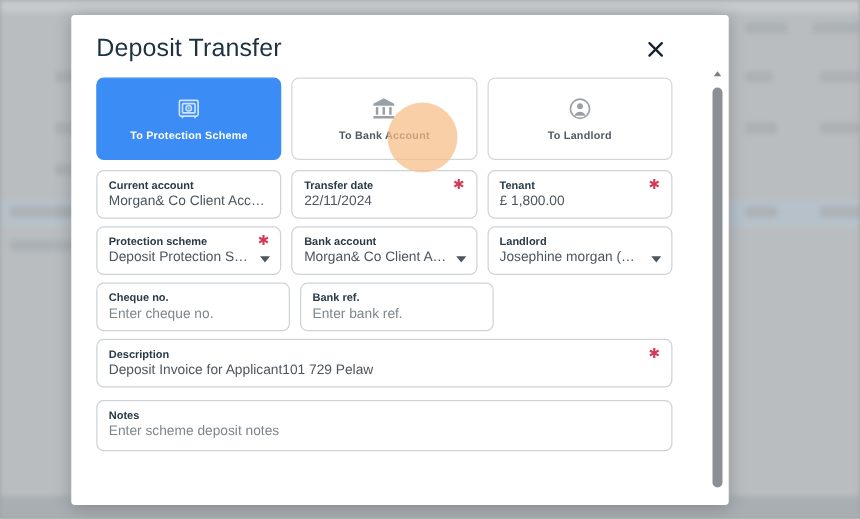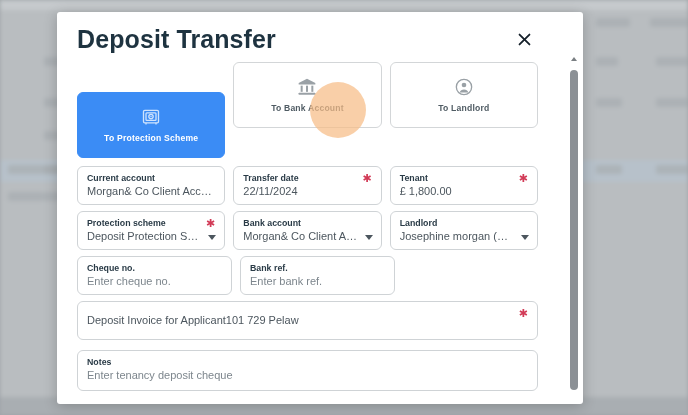--- a/index.html
+++ b/index.html
@@ -38,42 +38,42 @@
   .modal-inner {
     position: absolute; left: 0; top: 0; width: 526px; height: 392px;
     padding: 0 18px 0 20px;
   }
 
   .modal-header {
     height: 48px; display: flex; align-items: center;
     justify-content: space-between; padding-top: 6px;
   }
   .modal-title {
-    font-size: 25px; color: #1e3340; letter-spacing: .1px;
-    font-weight: 700;
+    font-size: 20px; color: #1e3340; letter-spacing: .1px;
+    font-weight: 400;
     text-align: center;
   }
   .close-btn {
     width: 26px; height: 26px; margin-right: 28px;
     display: flex; align-items: center; justify-content: center;
     cursor: pointer; color: #16212b;
   }
   .close-btn svg { display: block; }
 
   
   .tabs { display: flex; gap: 8px; margin-top: 2px; padding-right: 27px; }
   .tab {
     flex: 1 1 0; height: 66px;
     border-radius: 6px;
     display: flex; flex-direction: column;
     align-items: center; justify-content: center;
     gap: 6px; cursor: pointer;
     background: #ffffff; border: 1px solid #d3d6d8;
   }
-  .tab.active { background: #3b8cf5; border-color: #3b8cf5; margin-top: 30px; }
+  .tab.active { background: #3b8cf5; border-color: #3b8cf5; }
   .tab-label {
     font-size: 8.6px; font-weight: bold; color: #4f5b63;
     letter-spacing: .2px;
   }
   .tab.active .tab-label { color: #ffffff; }
   .tab-icon { width: 20px; height: 20px; color: #9aa1a6; }
   .tab.active .tab-icon { color: #cfe3fd; }
   .tab-icon svg { display: block; width: 20px; height: 20px; }
 
   
@@ -286,29 +286,30 @@
         <div class="field f-1">
           <span class="lbl">Bank ref.</span>
           <span class="val ph">Enter bank ref.</span>
         </div>
         <div style="flex:1 1 0"></div>
       </div>
 
       <div class="row">
         <div class="field" style="flex:1 1 100%">
           <span class="req">✱</span>
+          <span class="lbl">Description</span>
           <span class="val">Deposit Invoice for Applicant101 729 Pelaw</span>
         </div>
       </div>
 
 
       <div class="row">
         <div class="field notes" style="flex:1 1 100%">
           <span class="lbl">Notes</span>
-          <span class="val ph">Enter tenancy deposit cheque</span>
+          <span class="val ph">Enter scheme deposit notes</span>
         </div>
       </div>
 
     </div>
   </div>
 
   <div class="mscroll">
     <span class="up"></span>
     <span class="thumb"></span>
   </div>

